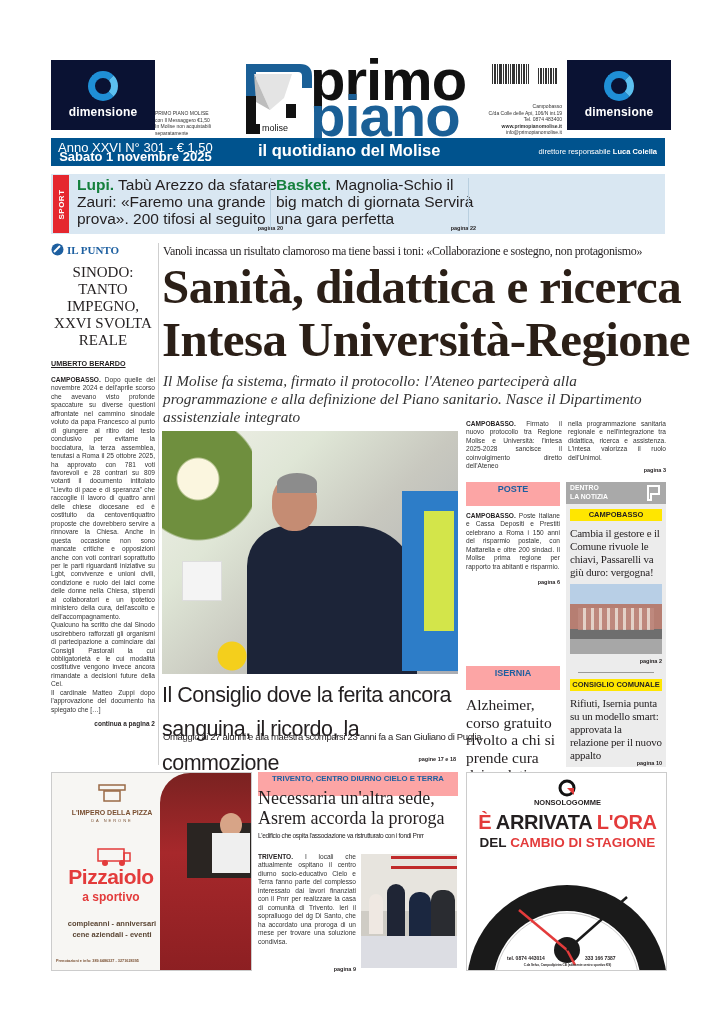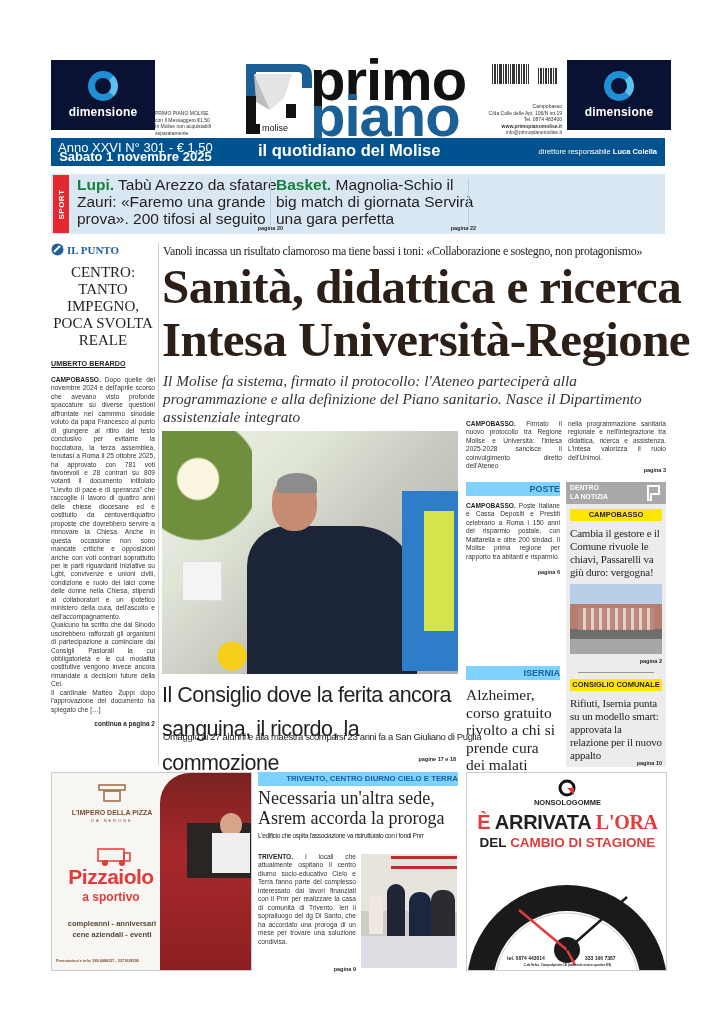--- a/index.html
+++ b/index.html
@@ -14,21 +14,21 @@
 .bar{background:#00538e;color:#fff}
 .sport-band{background:#d9e7f2}
 .sport-tag{background:#e5272f;color:#fff;width:16px;height:58px;display:flex;align-items:center;justify-content:center}
 .sport-tag span{transform:rotate(-90deg);font-size:8px;font-weight:bold;letter-spacing:0.5px}
 .sp-item{font-size:15.5px;line-height:17px;color:#231f20}
 .sp-item b{color:#15803d}
 .pg{font-size:5.5px;font-weight:bold;text-align:right;color:#231f20}
 .serif{font-family:"Liberation Serif",serif}
 .col-text{font-size:6.6px;line-height:8.45px;text-align:justify;color:#333}
 .col-text b{color:#231f20}
-.kicker-blue{background:#7dd3fc;color:#1d5fa0;font-weight:bold;font-size:9px;text-align:right;height:14px;line-height:14px}
+.kicker-blue{background:#fca5a5;color:#1d5fa0;font-weight:bold;font-size:9px;text-align:center;height:24px;line-height:14px}
 .kicker-yellow{background:#ffe600;color:#231f20;font-weight:bold;font-size:7.5px;text-align:center;height:12px;line-height:12px}
 .vline{position:absolute;width:1px;background:#cfcfcf}
 </style>
 </head>
 <body>
 
 <div class="abs navy dim-box" style="left:51px;top:60px;">
   <div class="dim-ring"></div>
   <div class="dim-label">dimensione</div>
 </div>
@@ -125,21 +125,21 @@
 </div>
 
 <div class="abs" style="left:51px;top:243px;width:104px;">
   <div style="display:flex;align-items:center;gap:3px;">
     <svg width="13" height="13">
         <circle cx="6.5" cy="6.5" r="6" fill="#1d5fa0"></circle>
         <path d="M3 9 L9 3" stroke="#fff" stroke-width="2"></path>
       </svg>
     <span class="serif" style="font-weight:bold;color:#1d5fa0;font-size:11px;">IL PUNTO</span>
   </div>
-  <div class="serif" style="text-align:center;font-size:15px;line-height:17px;margin-top:8px;">CENTRO: TANTO IMPEGNO, POCA SVOLTA REALE</div>
+  <div class="serif" style="text-align:center;font-size:15px;line-height:17px;margin-top:8px;">SINODO: TANTO IMPEGNO, XXVI SVOLTA REALE</div>
   <div style="font-size:7.2px;font-weight:bold;text-decoration:underline;margin-top:10px;">UMBERTO BERARDO</div>
   <div class="col-text" style="margin-top:8px;">
     <b>CAMPOBASSO.</b> <span>Dopo quelle del novembre 2024 e dell'aprile scorso che avevano visto profonde spaccature su diverse questioni affrontate nel cammino sinodale voluto da papa Francesco al punto di giungere al ritiro del testo conclusivo per evitarne la bocciatura, la terza assemblea, tenutasi a Roma il 25 ottobre 2025, ha approvato con 781 voti favorevoli e 28 contrari su 809 votanti il documento intitolato "Lievito di pace e di speranza" che raccoglie il lavoro di quattro anni delle chiese diocesane ed è costituito da centoventiquattro proposte che dovrebbero servire a rinnovare la Chiesa. Anche in questa occasione non sono mancate critiche e opposizioni anche con voti contrari soprattutto per le parti riguardanti iniziative su Lgbt, convivenze e unioni civili, condizione e ruolo dei laici come delle donne nella Chiesa, stipendi ai collaboratori e un ipotetico ministero della cura, dell'ascolto e dell'accompagnamento.</span>
   </div>
   <div class="col-text">Qualcuno ha scritto che dal Sinodo uscirebbero rafforzati gli organismi di partecipazione a cominciare dai Consigli Pastorali la cui obbligatorietà e le cui modalità costitutive vengono invece ancora rimandate a decisioni future della Cei.</div>
   <div class="col-text">Il cardinale Matteo Zuppi dopo l'approvazione del documento ha spiegato che […]</div>
   <div class="pg" style="font-size:6.5px;margin-top:6px;">continua a pagina 2</div>
 </div>
 <div class="vline" style="left:158px;top:243px;height:522px;"></div>
 
@@ -250,21 +250,21 @@
 
 <div class="abs" style="left:466px;top:772px;width:201px;height:199px;border:1px solid #ccc;overflow:hidden;background:#fff;">
   <svg class="abs" style="left:90px;top:6px;" width="20" height="18">
       <circle cx="10" cy="9" r="7" fill="none" stroke="#111" stroke-width="3"></circle>
       <polygon points="10,9 17,9 17,16" fill="#e33b3b"></polygon>
     </svg>
   <div class="abs" style="left:0;top:25px;width:201px;text-align:center;font-size:7.5px;font-weight:bold;">NONSOLOGOMME</div>
   <div class="abs" style="left:0;top:38px;width:201px;text-align:center;font-size:20px;font-weight:bold;letter-spacing:-0.3px;">
     <span style="color:#e33b3b;">È</span>
     <span>ARRIVATA</span>
-    <span style="color:#e33b3b;font-family:Liberation Serif, serif;">L'ORA</span>
+    <span style="color:#e33b3b;">L'ORA</span>
   </div>
   <div class="abs" style="left:0;top:62px;width:201px;text-align:center;font-size:13.5px;font-weight:bold;">
     <span>DEL</span>
     <span style="color:#e33b3b;">CAMBIO DI STAGIONE</span>
   </div>
   <svg class="abs" style="left:0;top:82px;" width="201" height="117">
     <circle cx="100" cy="130" r="100" fill="#1a1a1a"></circle>
     <circle cx="100" cy="130" r="74" fill="#fff"></circle>
     <circle cx="100" cy="130" r="72" fill="none" stroke="#ccc" stroke-width="1"></circle>
     <circle cx="100" cy="95" r="13" fill="#1a1a1a"></circle>

